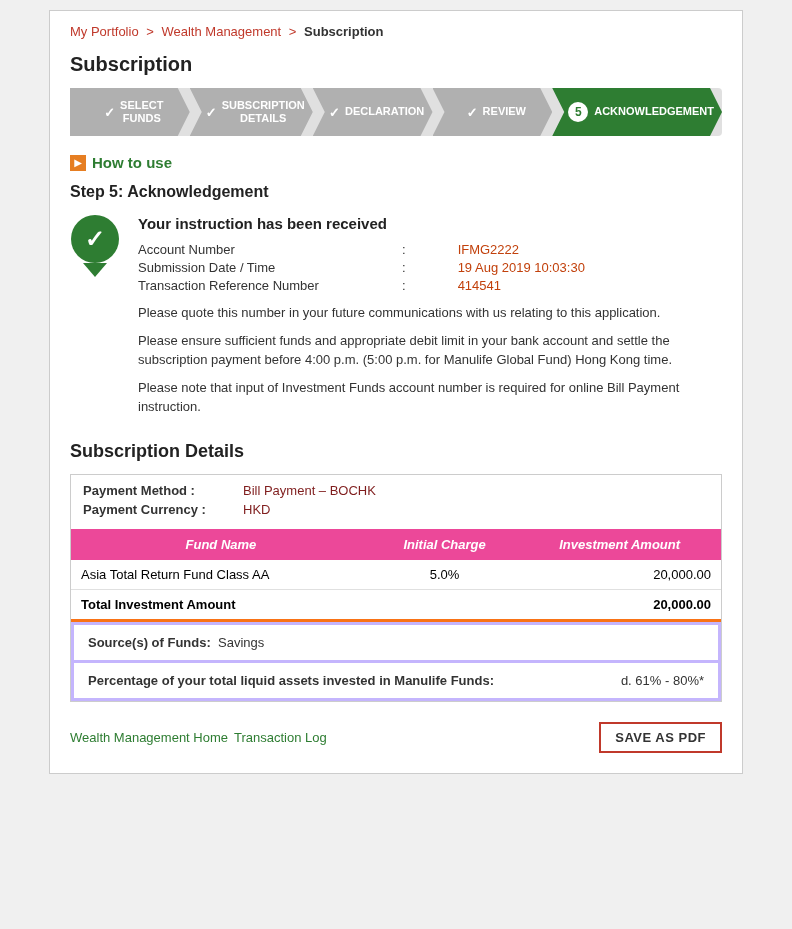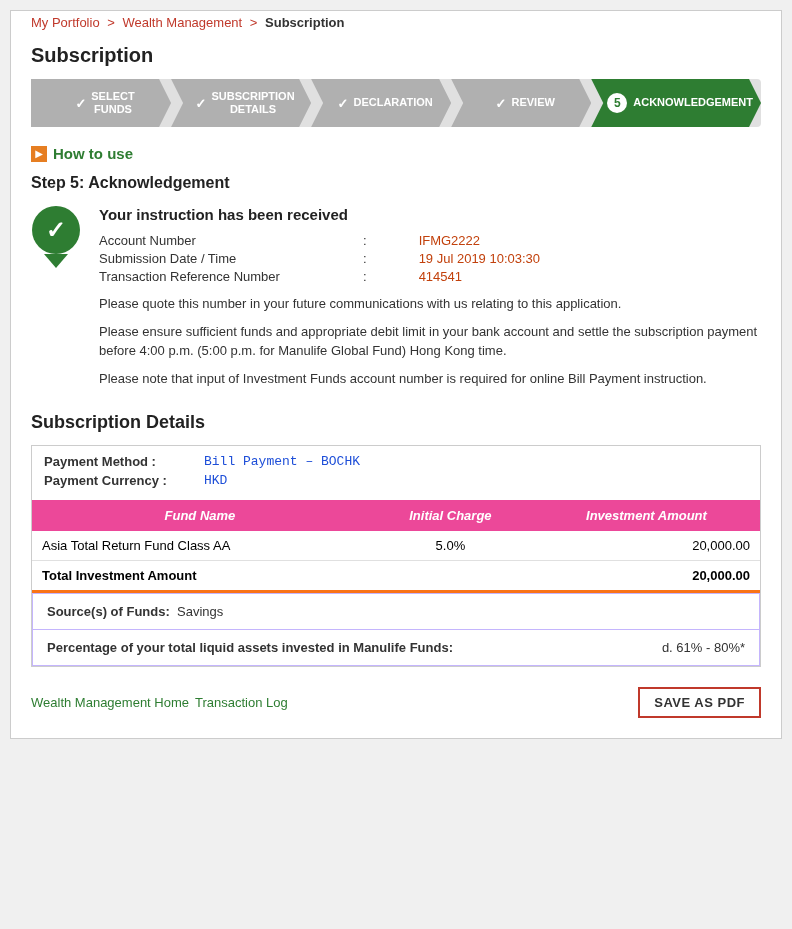--- a/index.html
+++ b/index.html
@@ -7,24 +7,24 @@
       font-family: Arial, sans-serif;
       font-size: 13px;
       background: #f0f0f0;
       display: flex;
       justify-content: center;
       align-items: flex-start;
       min-height: 929px;
       padding: 10px;
     }
     .page-container {
-      width: 772px;
+      width: 694px;
       background: #fff;
       border: 1px solid #ccc;
-      padding: 4px 20px 20px 20px;
+      padding: 13px 20px 20px 20px;
     }
     
     .breadcrumb {
       font-size: 13px;
       margin-bottom: 14px;
       color: #c0392b;
     }
     .breadcrumb a {
       color: #c0392b;
       text-decoration: none;
@@ -234,22 +234,21 @@
     .sub-meta-row {
       display: flex;
       margin-bottom: 4px;
     }
     .sub-meta-label {
       font-weight: bold;
       width: 160px;
       flex-shrink: 0;
     }
     .sub-meta-value {
-      color: #1d4ed8;
-      font-family: Liberation Mono, monospace;
+      color: #7f1d1d;
     }
 
     
     .sub-table {
       width: 100%;
       border-collapse: collapse;
     }
     .sub-table thead tr {
       background: #ec4899;
       color: #fff;
@@ -271,21 +270,21 @@
     }
     .sub-table tbody tr.total-row td {
       font-weight: bold;
       border-bottom: 3px solid #f97316;
     }
     .text-right { text-align: right; }
     .text-center { text-align: center; }
 
     
     .info-box {
-      border: 1px solid #c4b5fd;
+      border: 3px solid #c4b5fd;
       padding: 10px 14px;
       font-size: 13px;
       color: #333;
       margin-top: 0;
     }
     .info-box + .info-box {
       border-top: none;
     }
     .info-box .info-label {
       font-weight: bold;
@@ -378,21 +377,21 @@
       <div class="ack-title">Your instruction has been received</div>
       <div class="ack-details">
         <div class="ack-row">
           <span class="ack-label">Account Number</span>
           <span class="ack-colon">:</span>
           <span class="ack-value">IFMG2222</span>
         </div>
         <div class="ack-row">
           <span class="ack-label">Submission Date / Time</span>
           <span class="ack-colon">:</span>
-          <span class="ack-value">19 Jul 2019 10:03:30</span>
+          <span class="ack-value">19 Aug 2019 10:03:30</span>
         </div>
         <div class="ack-row">
           <span class="ack-label">Transaction Reference Number</span>
           <span class="ack-colon">:</span>
           <span class="ack-value">414541</span>
         </div>
       </div>
       <div class="ack-note">Please quote this number in your future communications with us relating to this application.</div>
       <div class="ack-note">Please ensure sufficient funds and appropriate debit limit in your bank account and settle the subscription payment before 4:00 p.m. (5:00 p.m. for Manulife Global Fund) Hong Kong time.</div>
       <div class="ack-note">Please note that input of Investment Funds account number is required for online Bill Payment instruction.</div>

